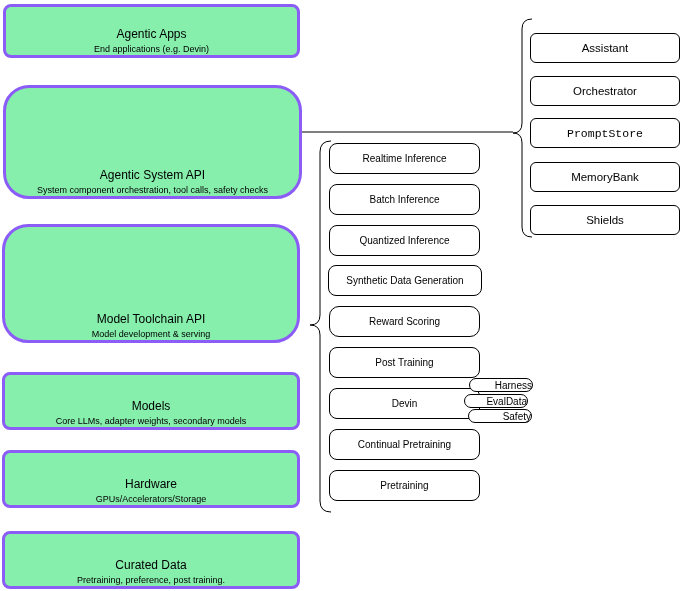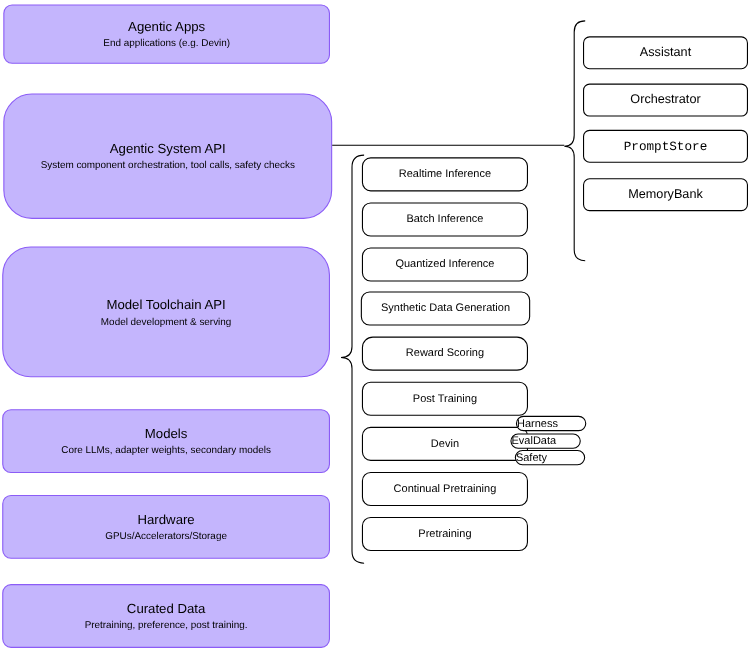--- a/index.html
+++ b/index.html
@@ -6,25 +6,25 @@
   #canvas{
     position:relative;
     width:682px;height:591px;
     background:#ffffff;
     font-family:"Liberation Sans", sans-serif;
     color:#000000;
     overflow:hidden;
   }
   .box{
     position:absolute;
-    border:1px solid #8b5cf6;
-    background:#c4b5fd;
+    border:3px solid #8b5cf6;
+    background:#86efac;
     box-sizing:border-box;
     display:flex;flex-direction:column;
-    align-items:center;justify-content:center;
+    align-items:center;justify-content:flex-end;
     text-align:center;
   }
   .box .title{font-size:12px;line-height:14px;}
   .box .subtitle{font-size:9px;line-height:11px;margin-top:3px;}
   
   .lb0{top:4px;  left:3px;width:297px;height:54px; border-radius:8px;}
   .lb1{top:85px; left:3px;width:299px;height:114px;border-radius:26px;}
   .lb2{top:224px;left:2px;width:298px;height:119px;border-radius:26px;}
   .lb3{top:372px;left:2px;width:298px;height:58px; border-radius:8px;}
   .lb4{top:450px;left:2px;width:298px;height:58px; border-radius:8px;}
@@ -65,21 +65,21 @@
   .rn2{top:118px;font-family:Liberation Mono, monospace;}
   .rn3{top:162px;}
   .rn4{top:205px;}
   
   .tag{
     position:absolute;
     border:1px solid #000;
     border-radius:8px;
     background:#fff;
     box-sizing:border-box;
-    display:flex;align-items:center;justify-content:flex-start;
+    display:flex;align-items:center;justify-content:flex-end;
     font-size:10px;
     height:14px;width:64px;
   }
   .tg0{top:378px;left:469px;}
   .tg1{top:394px;left:464px;}
   .tg2{top:409px;left:468px;}
   #wires{position:absolute;top:0;left:0;pointer-events:none;}
 </style>
 </head>
 <body>
@@ -160,14 +160,17 @@
   </div>
   <div class="rnode rn1">
     <span>Orchestrator</span>
   </div>
   <div class="rnode rn2">
     <span>PromptStore</span>
   </div>
   <div class="rnode rn3">
     <span>MemoryBank</span>
   </div>
+  <div class="rnode rn4">
+    <span>Shields</span>
+  </div>
 
 </div>
 
 </body></html>

